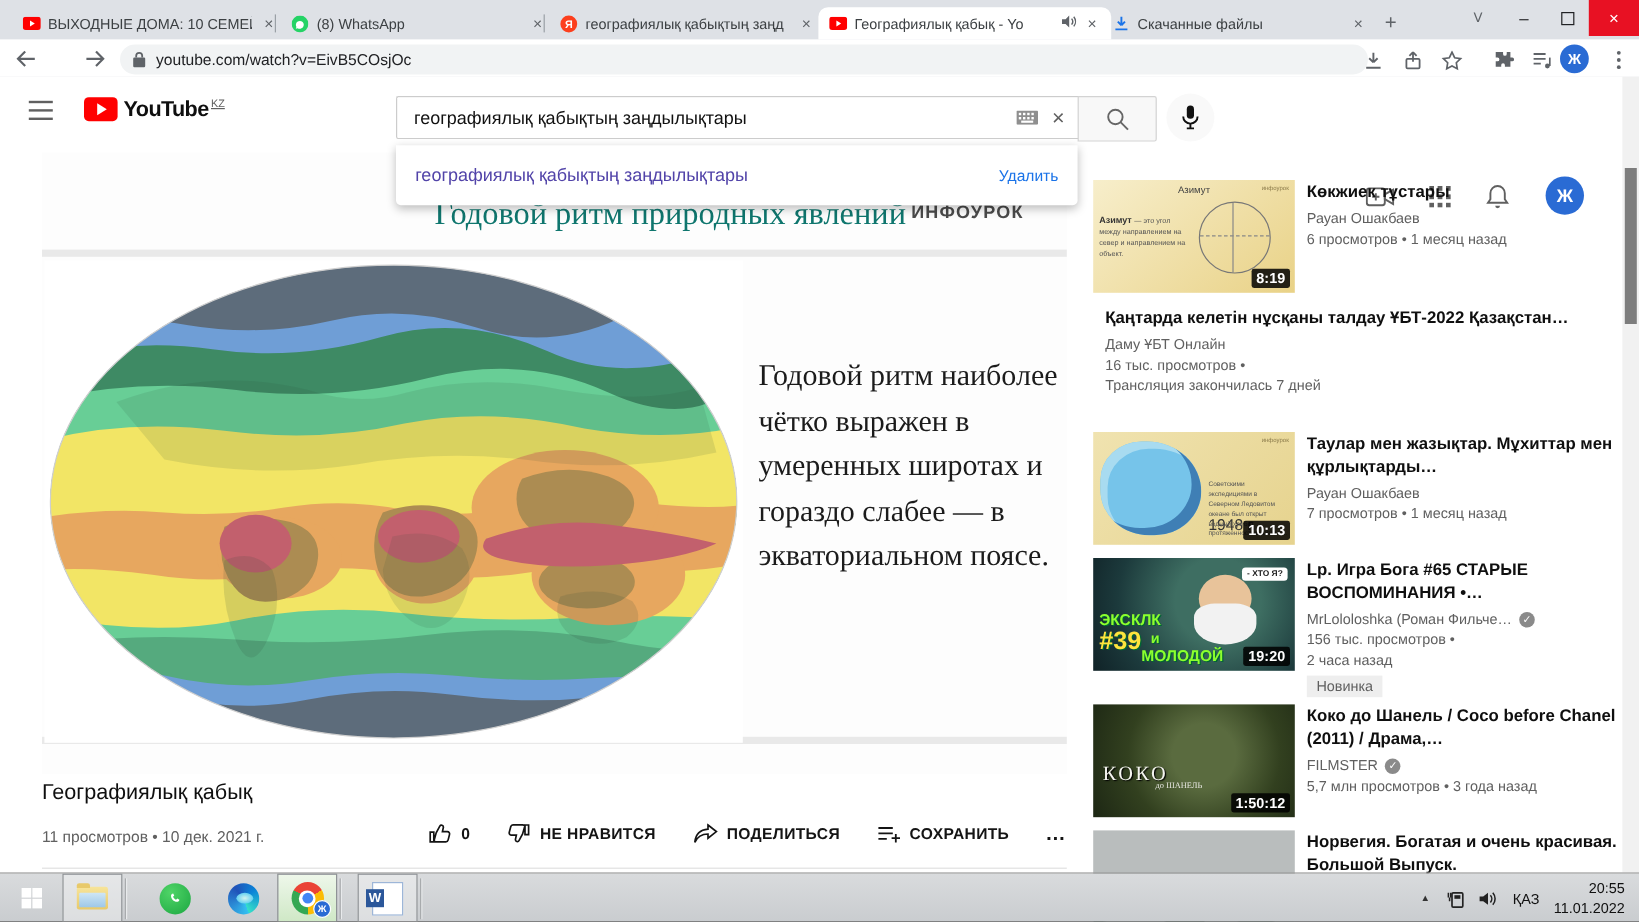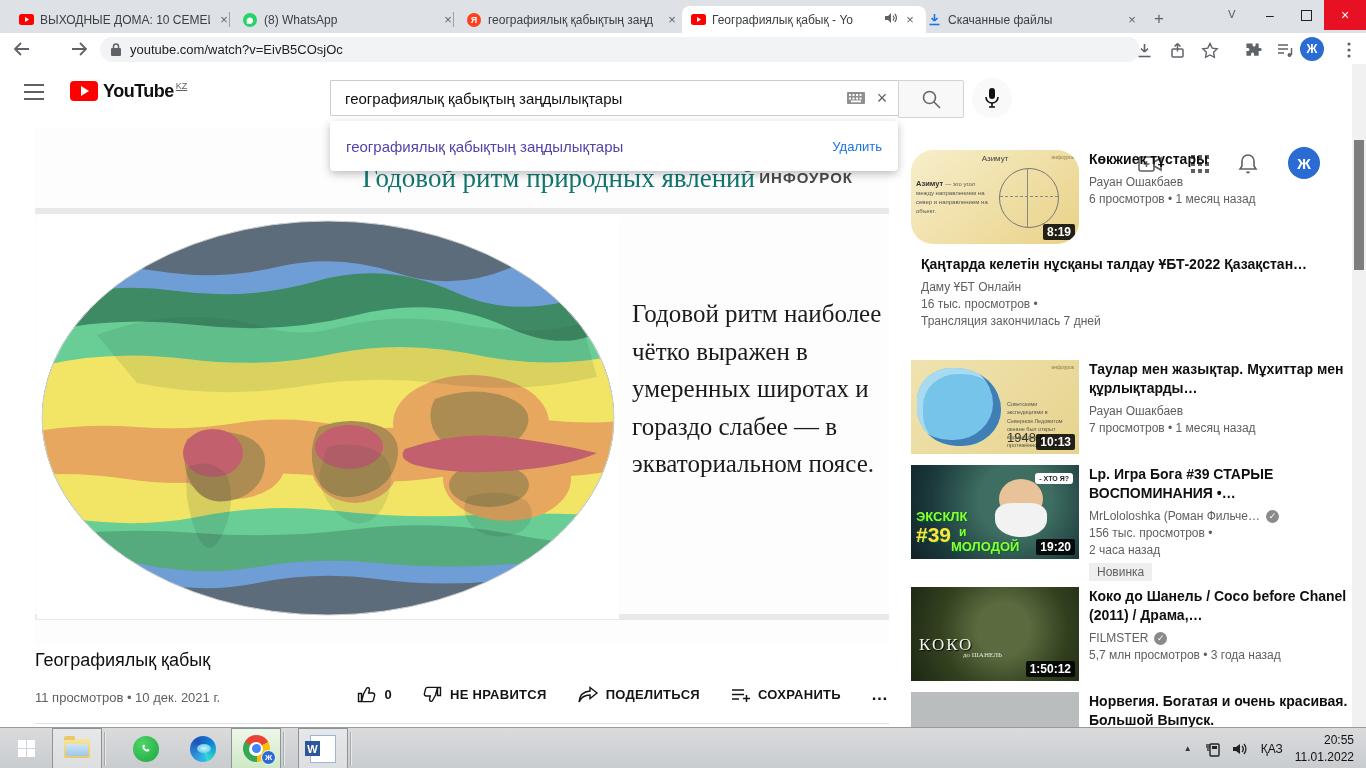--- a/index.html
+++ b/index.html
@@ -82,21 +82,21 @@
     font-weight:bold;padding:1px 4px;border-radius:2px;}
   .sbtxt{margin-left:10px;flex:1;min-width:0;}
   .sbtitle{font-size:14px;font-weight:bold;color:#0f0f0f;line-height:19px;max-height:38px;overflow:hidden;}
   .sbchan{font-size:12px;color:#606060;margin-top:6px;display:flex;align-items:center;}
   .sbmeta{font-size:12px;color:#606060;margin-top:3px;}
   .vcheck{width:13px;height:13px;border-radius:50%;background:#8a8a8a;color:#fff;font-size:9px;
     display:inline-flex;align-items:center;justify-content:center;margin-left:6px;flex:none;}
   .newbadge{display:inline-block;background:var(--badge_bg,#eee);color:#606060;font-size:12px;
     padding:2px 8px;margin-top:6px;}
   
-  .t0{background:linear-gradient(140deg,#f7eecb,#e9d287);border-radius:22px;}
+  .t0{background:linear-gradient(140deg,#f7eecb,#e9d287);}
   .t0 .h{position:absolute;left:0;top:4px;width:100%;text-align:center;font-size:8px;color:#444;}
   .t0 .b{position:absolute;right:5px;top:4px;font-size:5px;color:#8a7a4a;}
   .t0 .cap{position:absolute;left:5px;top:28px;width:72px;font-size:6px;line-height:1.5;color:#555;}
   .t0 .cap b{font-size:7.5px;color:#333;}
   .t0 .sph{position:absolute;left:88px;top:18px;width:58px;height:58px;border:1px solid #777;border-radius:50%;}
   .t0 .sph:before{content:"";position:absolute;left:0;top:27px;width:100%;border-top:1px dashed #888;}
   .t0 .sph:after{content:"";position:absolute;left:27px;top:0;height:100%;border-left:1px solid #888;}
   .t1{background:#0c0c0c;}
   .t1 .man{position:absolute;left:-20px;top:6px;width:70px;height:94px;
     background:radial-gradient(ellipse at 50% 35%,#7a6a58 0 18%,#3a3632 40%,#15130f 70%);border-radius:50% 50% 0 0;}
@@ -494,21 +494,21 @@
       <div class="face"></div>
       <div class="beard"></div>
       <div class="bub">- ХТО Я?</div>
       <div class="w1">ЭКСКЛК</div>
       <div class="w2">#39</div>
       <div class="w3">и</div>
       <div class="w4">МОЛОДОЙ</div>
       <div class="dur">19:20</div>
     </div>
     <div class="sbtxt">
-      <div class="sbtitle">Lp. Игра Бога #39 СТАРЫЕ ВОСПОМИНАНИЯ •…</div>
+      <div class="sbtitle">Lp. Игра Бога #65 СТАРЫЕ ВОСПОМИНАНИЯ •…</div>
       <div class="sbchan">
           <span style="overflow:hidden;white-space:nowrap;">MrLololoshka (Роман Фильче…</span>
         <span class="vcheck">✓</span>
         </div>
       <div class="sbmeta">156 тыс. просмотров •</div>
       <div class="sbmeta">2 часа назад</div>
       <div class="newbadge">Новинка</div>
     </div>
   </div>
 

